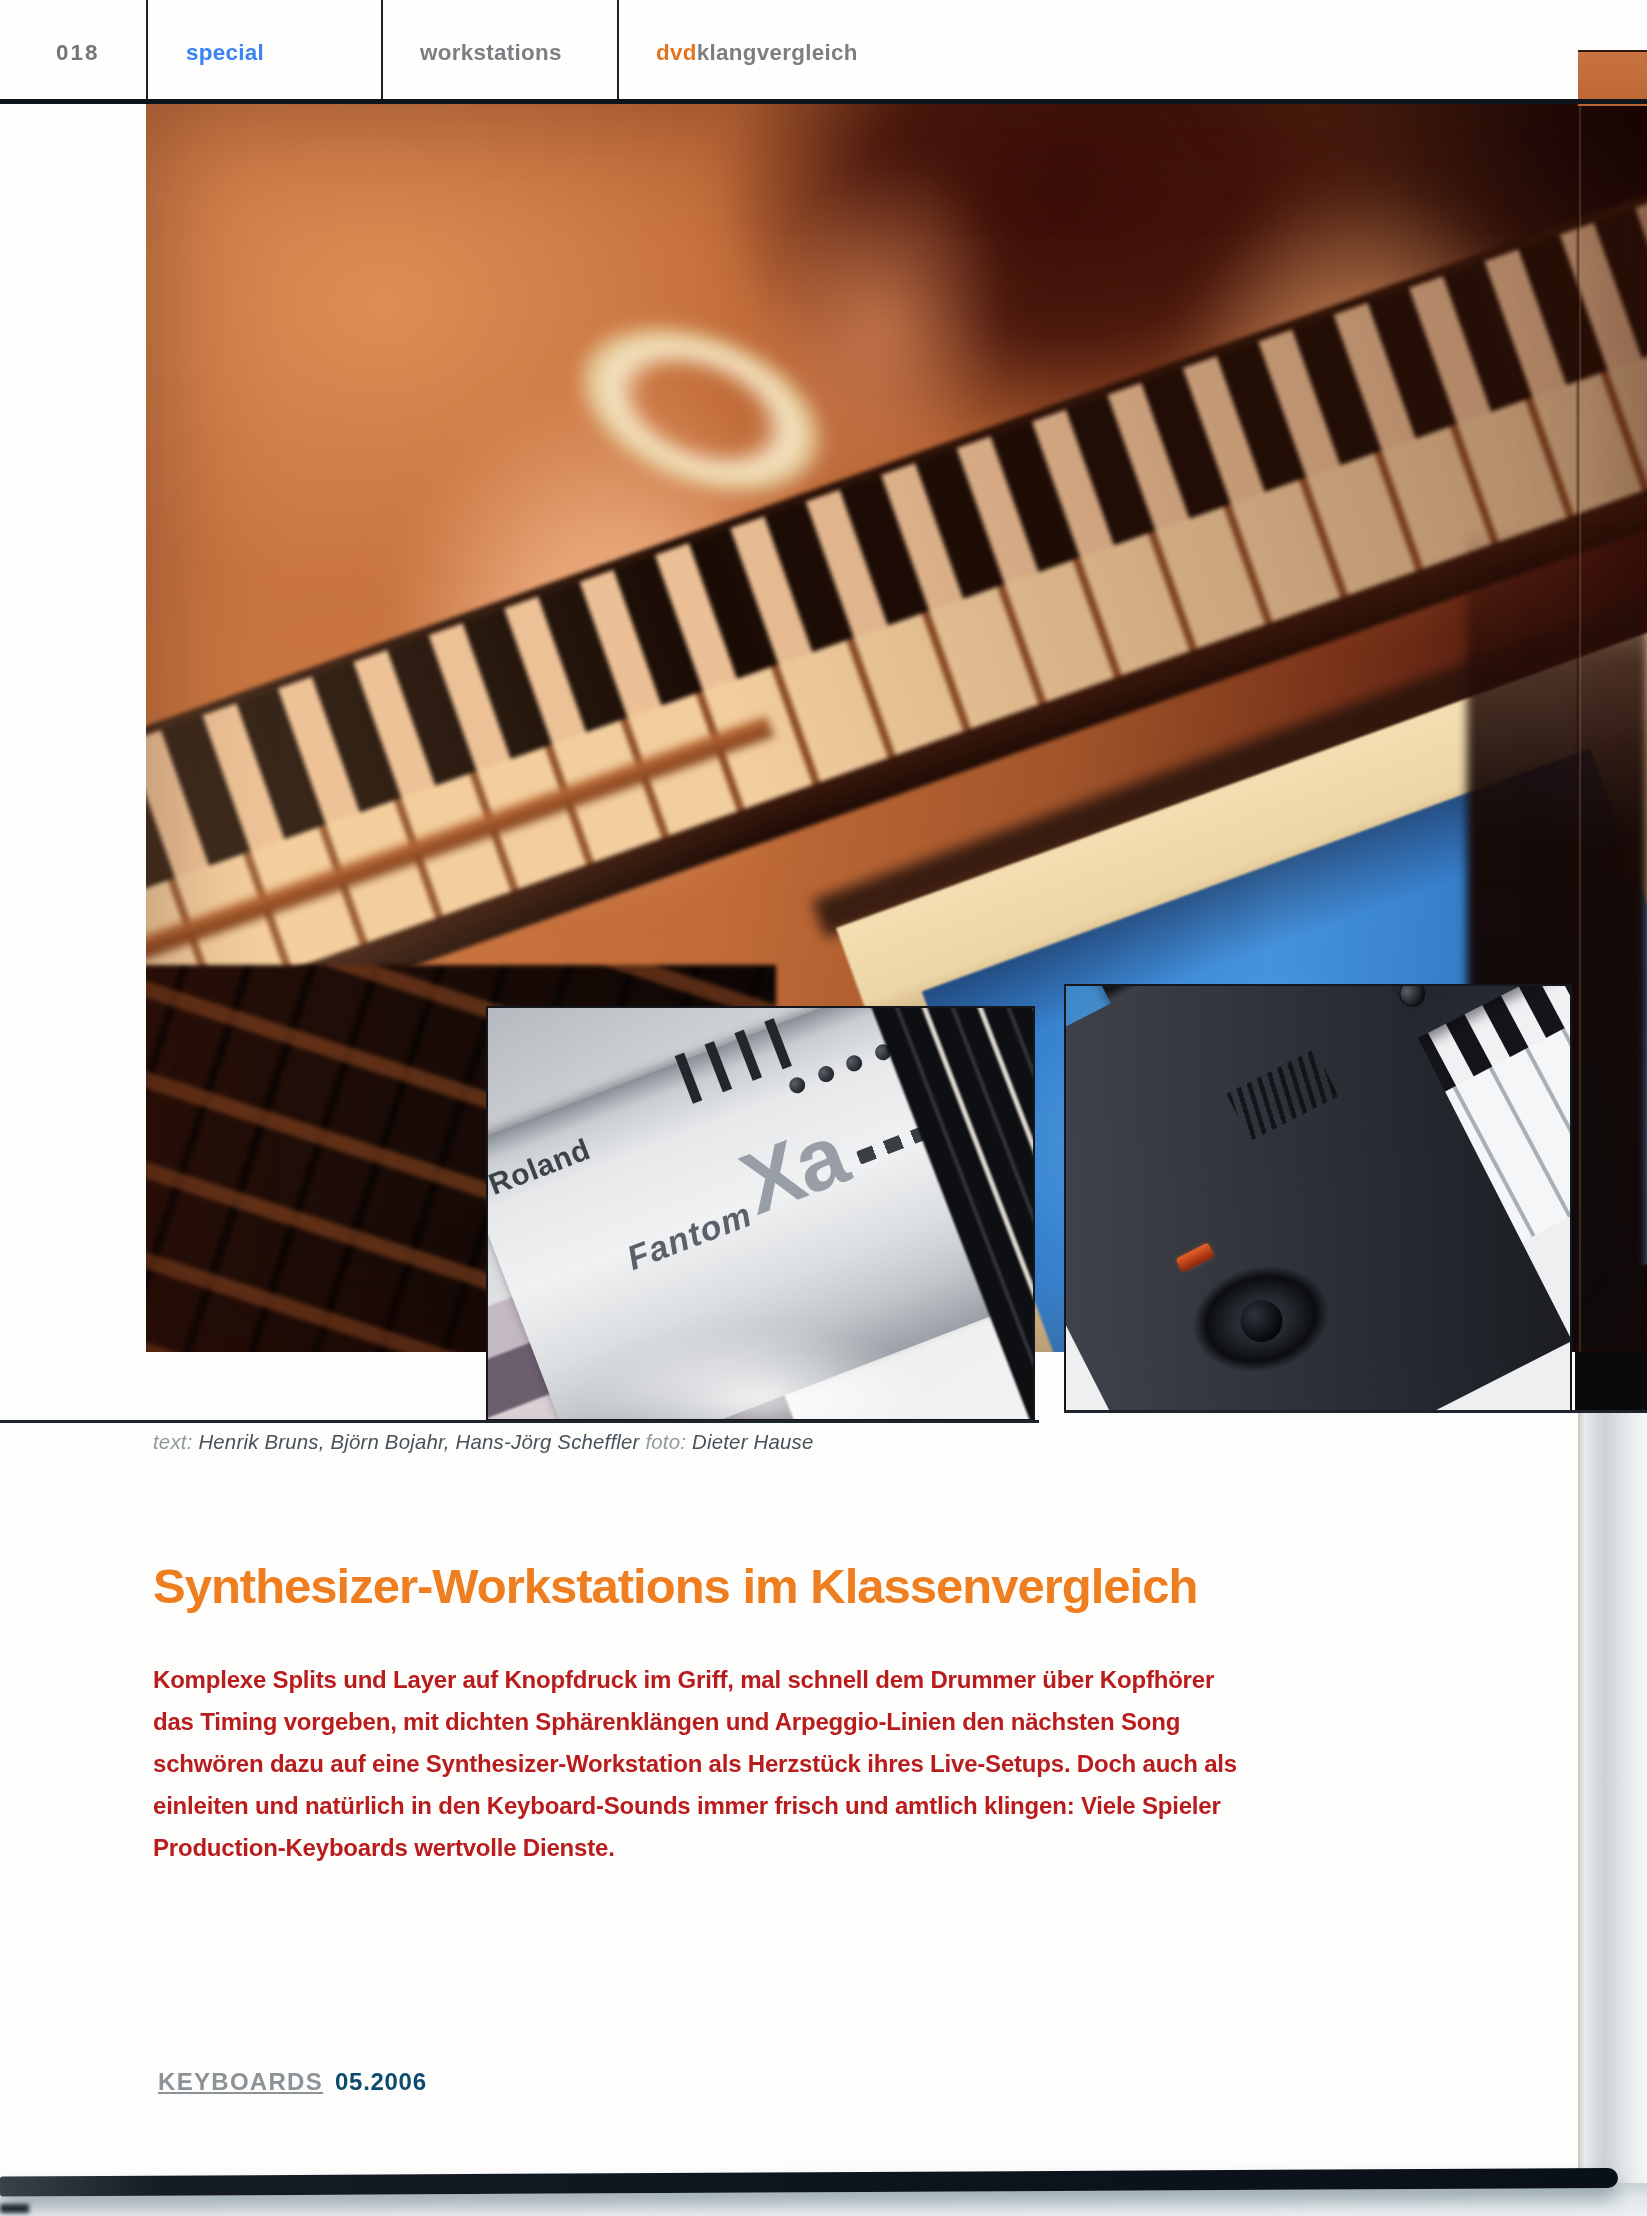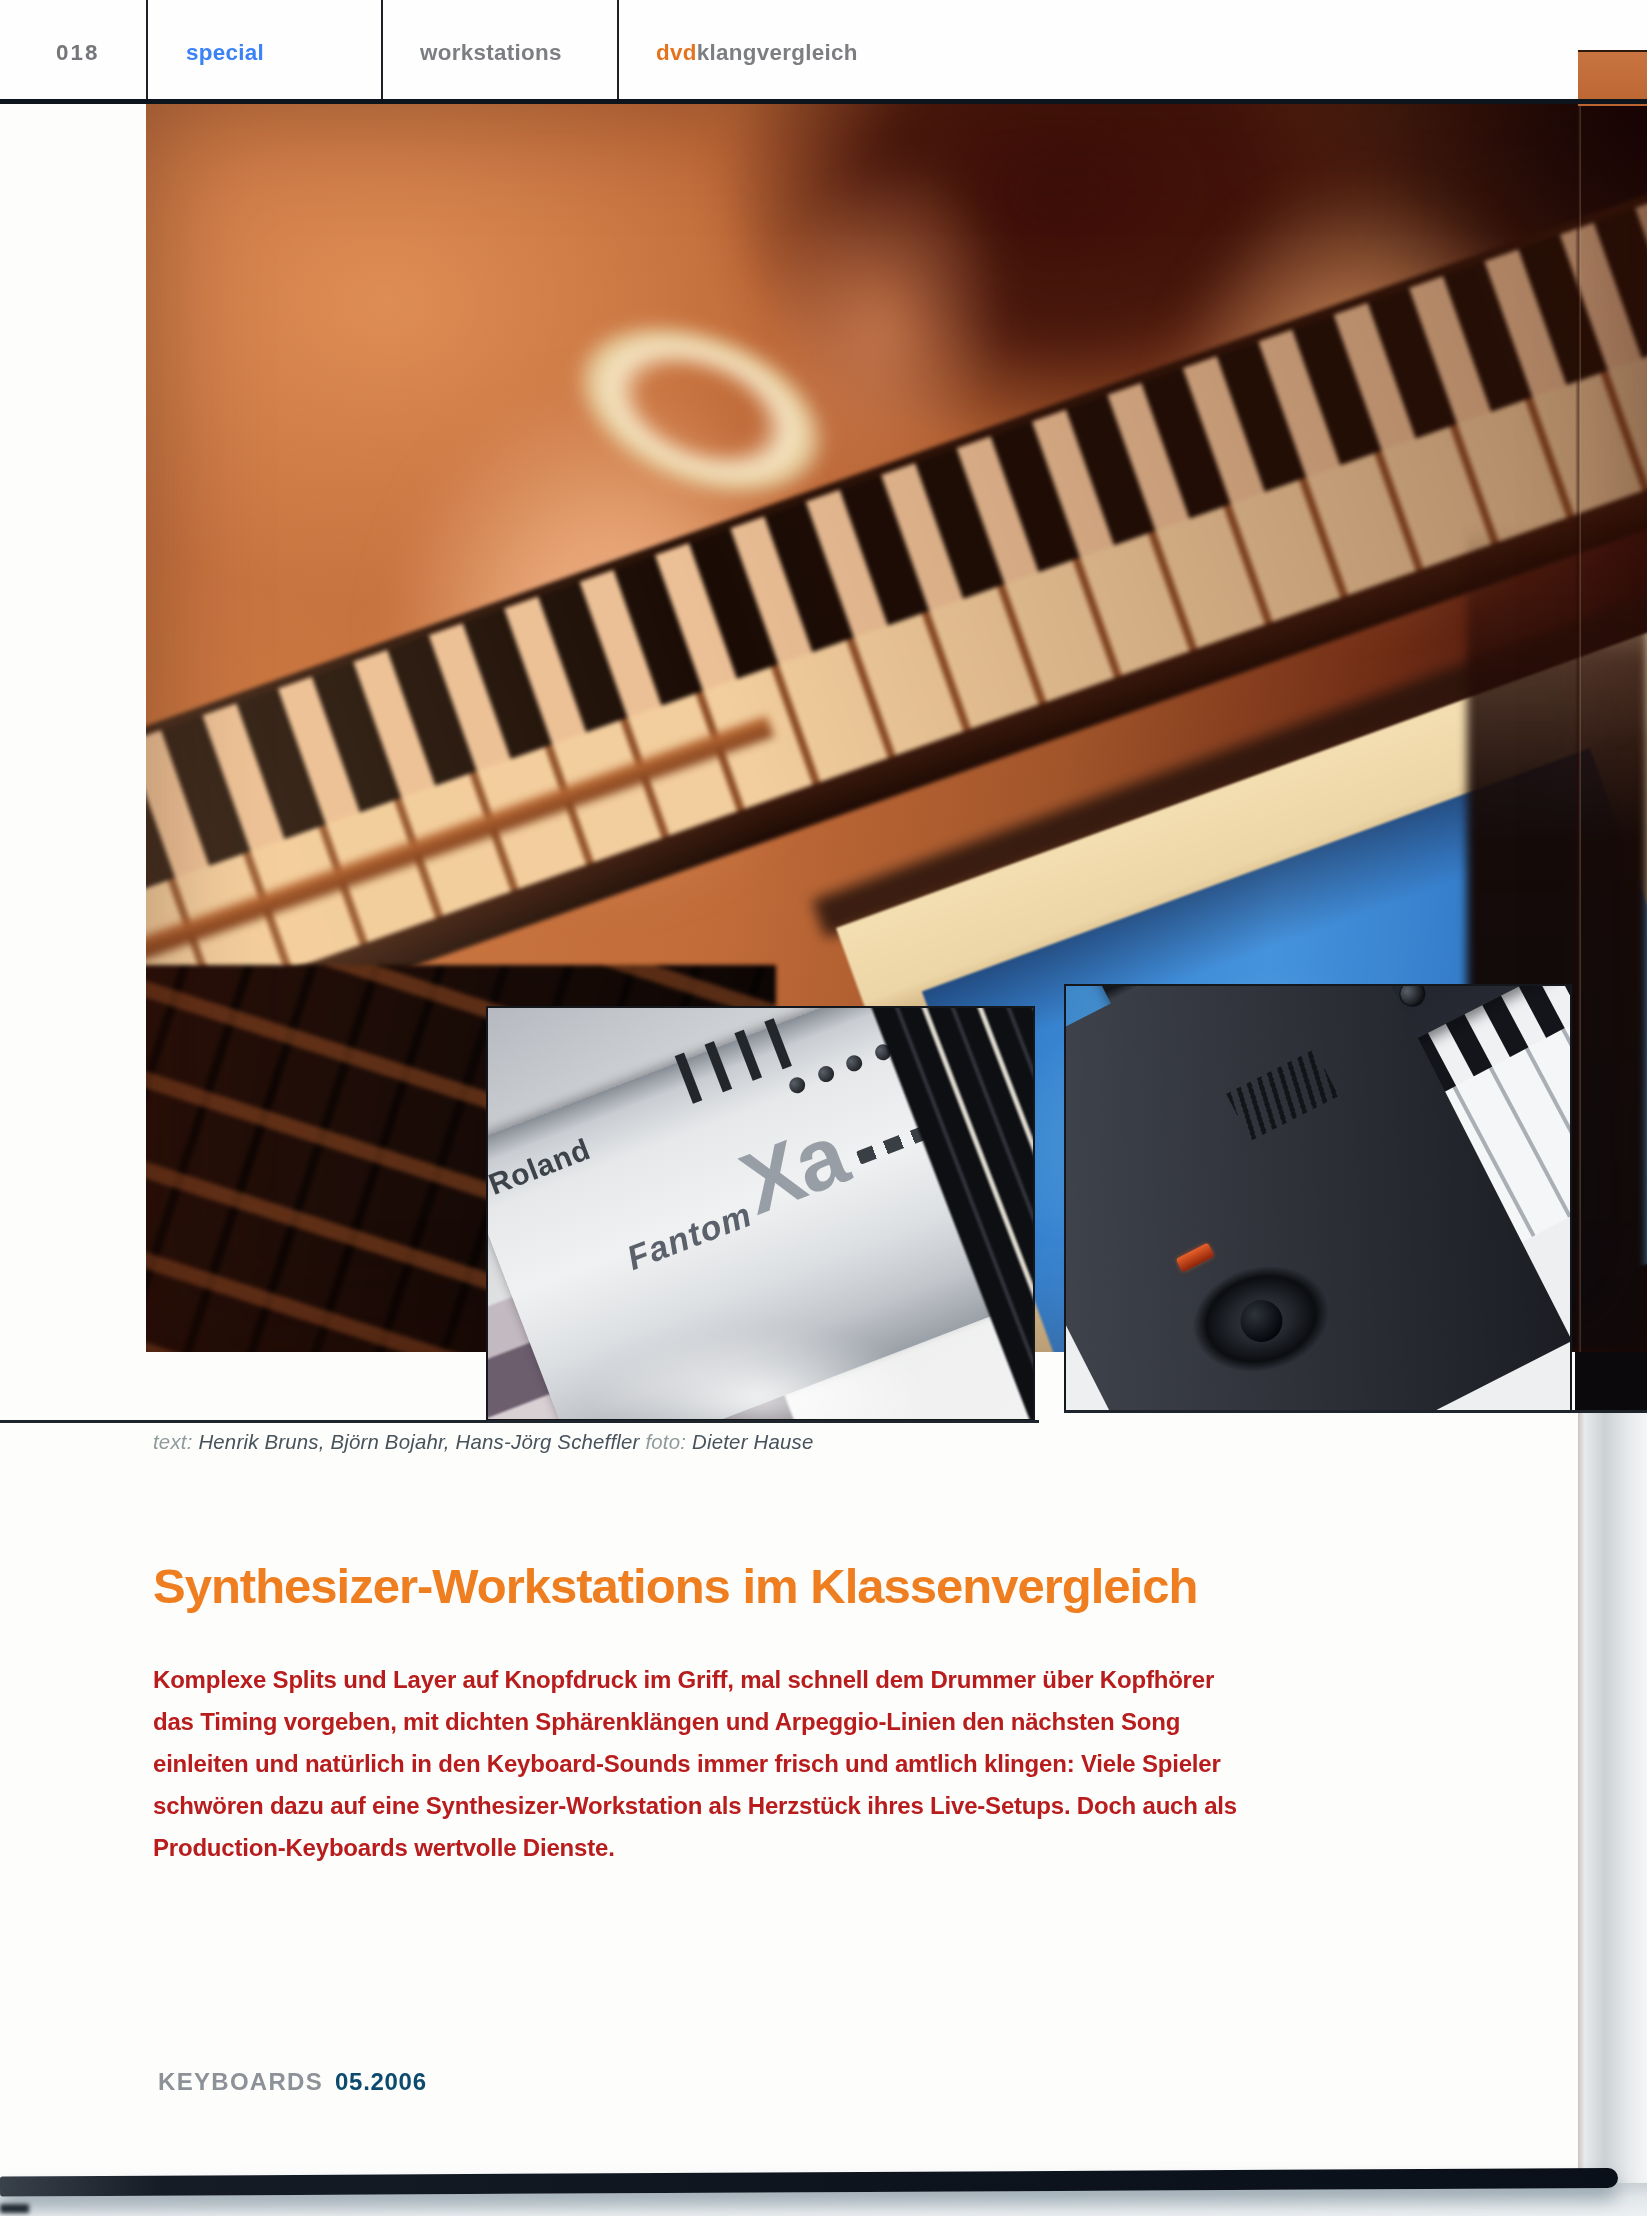--- a/index.html
+++ b/index.html
@@ -133,21 +133,21 @@
   .cap-dark{color:#47525a;}
 
   
   .headline{position:absolute;left:153px;top:1558px;font-size:49px;font-weight:bold;color:#ee7e1f;
      letter-spacing:-1px;white-space:nowrap;z-index:22;}
   .bodytext{position:absolute;left:153px;top:1659px;z-index:22;}
   .bodytext .line{font-size:24px;font-weight:bold;color:#b91c1c;line-height:42px;letter-spacing:-0.2px;white-space:nowrap;}
 
   
   .footer{position:absolute;left:158px;top:2068px;font-size:24px;font-weight:bold;z-index:22;display:flex;gap:12px;}
-  .f-mag{color:#8d9299;letter-spacing:1.3px;}
+  .f-mag{color:#8d9299;letter-spacing:1.3px;text-decoration:underline;}
   .f-issue{color:#0c4a6e;letter-spacing:0.7px;}
 
   
   .scan-bottom{position:absolute;left:0;top:2183px;width:1647px;height:33px;z-index:24;
      background:linear-gradient(180deg,#c9d1d5 0%,#e2e8ea 45%,#edf0f2 100%);}
   .bottom-bar{position:absolute;left:0;top:2168px;width:1618px;height:20px;z-index:25;
      transform:rotate(-.3deg);transform-origin:100% 50%;border-radius:2.6px 10.5px 10.5px 2.6px;
      background:linear-gradient(90deg,#39414b 0%,#161c25 10%,#0d141d 55%,#0a1019 100%);
      box-shadow:0 12px 17px rgba(100,120,135,.55);}
   .scan-blob{position:absolute;left:0;top:2204px;width:29px;height:9.2px;background:#222a32;filter:blur(2px);z-index:26;}
@@ -253,22 +253,22 @@
     <span class="cap-light">text:</span>
     <span class="cap-dark">Henrik Bruns, Björn Bojahr, Hans-Jörg Scheffler</span>
     <span class="cap-light">foto:</span>
     <span class="cap-dark">Dieter Hause</span>
   </div>
 
   <h1 class="headline" style="margin:0;">Synthesizer-Workstations im Klassenvergleich</h1>
   <div class="bodytext">
     <div class="line">Komplexe Splits und Layer auf Knopfdruck im Griff, mal schnell dem Drummer über Kopfhörer</div>
     <div class="line">das Timing vorgeben, mit dichten Sphärenklängen und Arpeggio-Linien den nächsten Song</div>
+    <div class="line">schwören dazu auf eine Synthesizer-Workstation als Herzstück ihres Live-Setups. Doch auch als</div>
     <div class="line">einleiten und natürlich in den Keyboard-Sounds immer frisch und amtlich klingen: Viele Spieler</div>
-    <div class="line">schwören dazu auf eine Synthesizer-Workstation als Herzstück ihres Live-Setups. Doch auch als</div>
     <div class="line">Production-Keyboards wertvolle Dienste.</div>
   </div>
 
   <div class="footer">
     <span class="f-mag">KEYBOARDS</span>
     <span class="f-issue">05.2006</span>
   </div>
 
   <div class="scan-bottom"></div>
   <div class="bottom-bar"></div>

